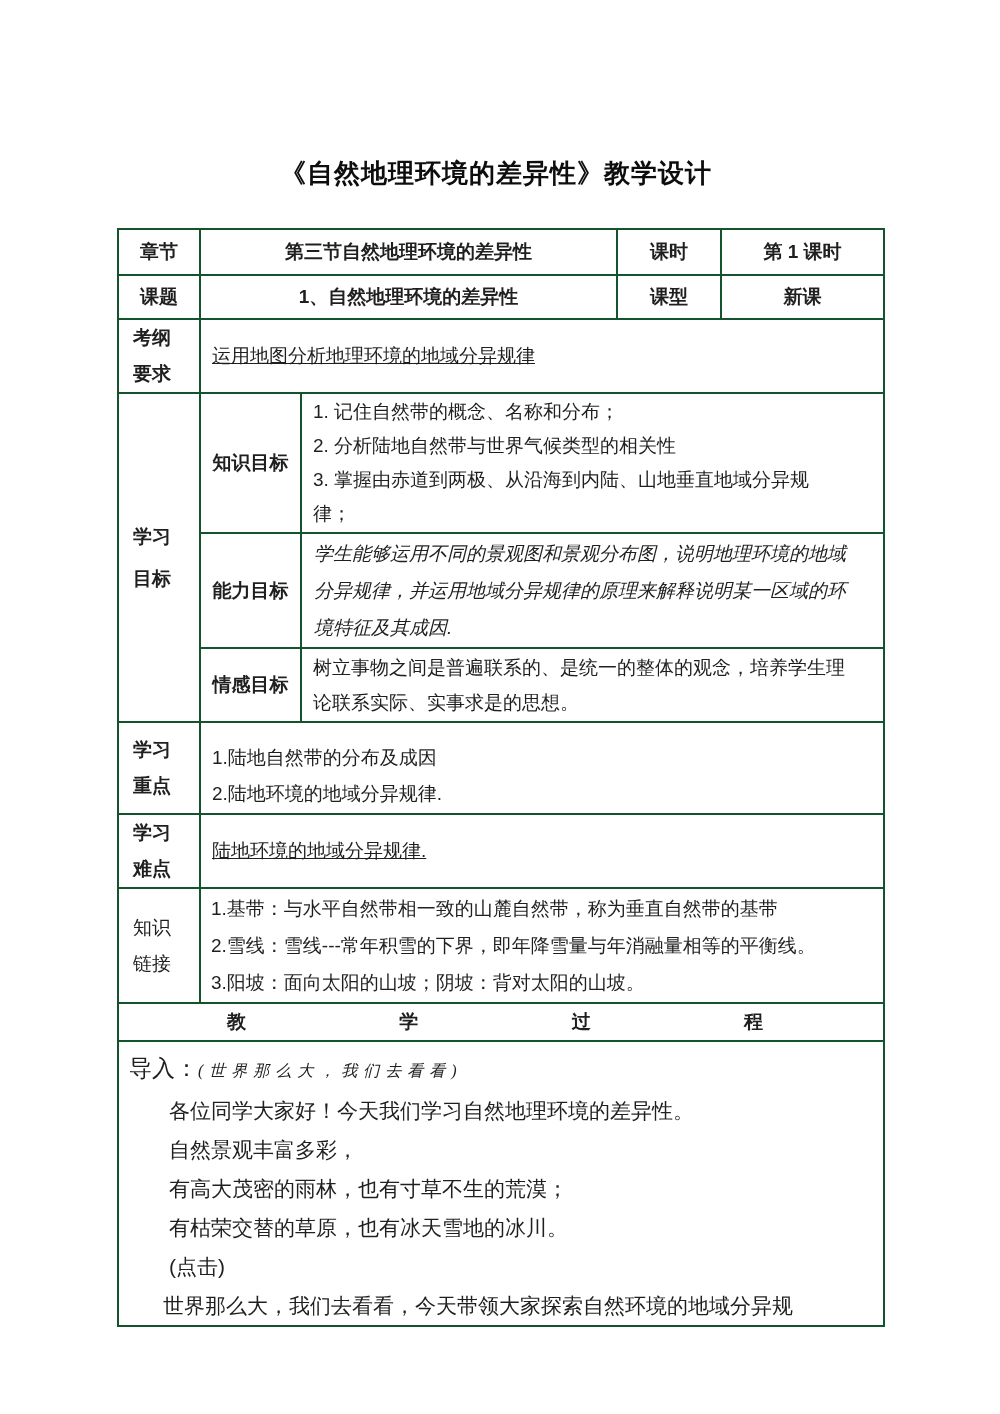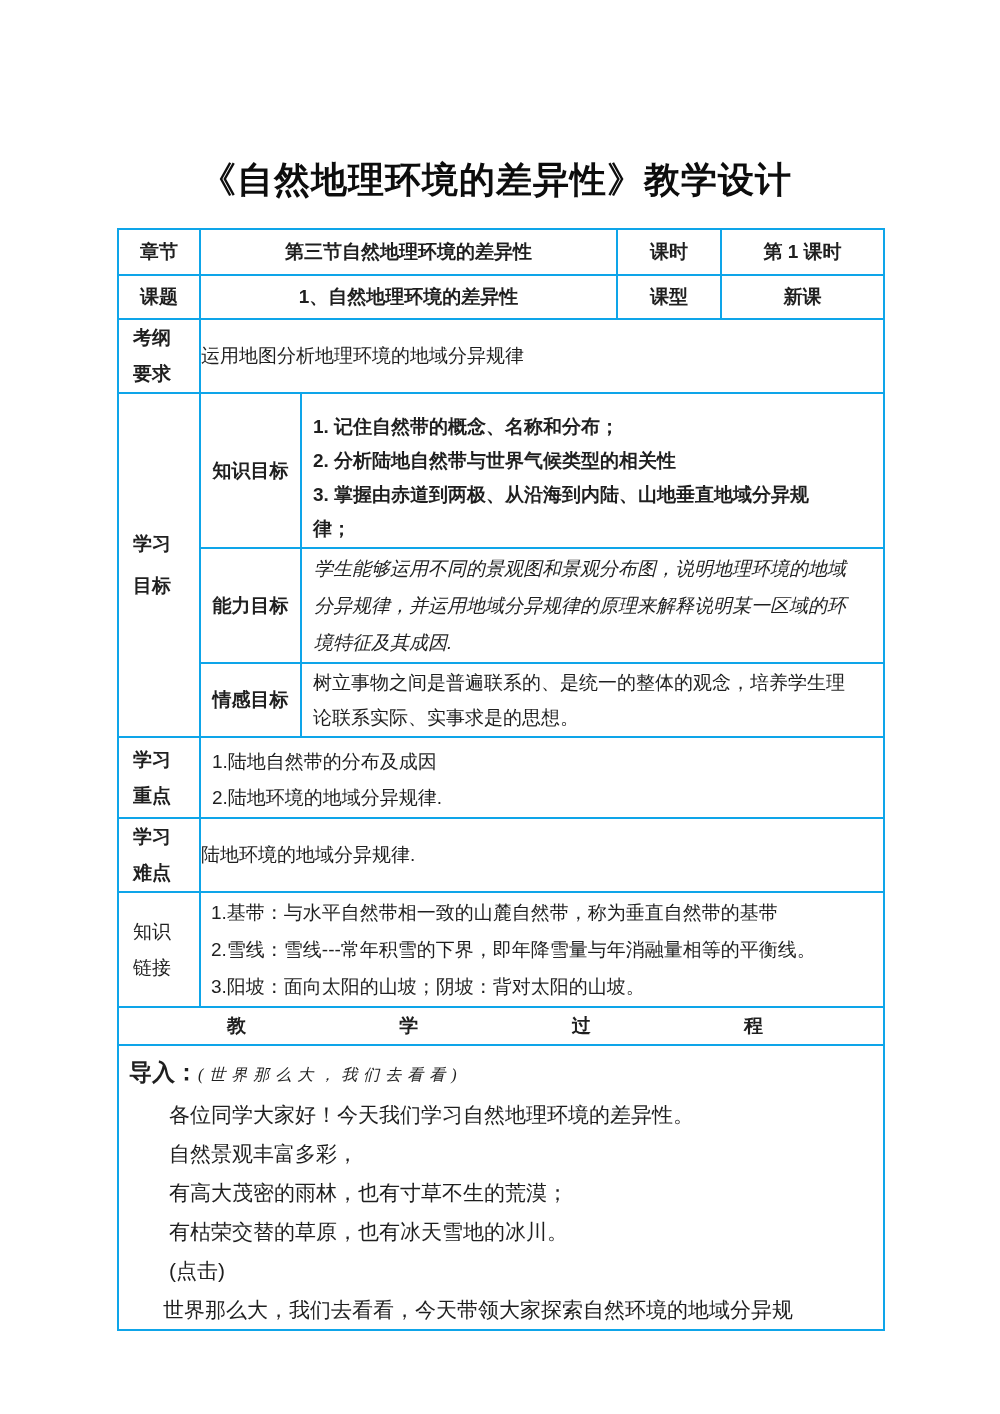--- a/index.html
+++ b/index.html
@@ -3,48 +3,48 @@
 <meta charset="utf-8">
 <style>
   html,body { margin:0; padding:0; background:#ffffff; }
   .page {
     position:relative; width:1000px; height:1414px; background:#ffffff;
     font-family:"Liberation Sans","DejaVu Sans",sans-serif; color:#1c1c1c;
     overflow:hidden;
   }
   .doc-title {
     position:absolute; top:156px; left:0; right:8px;
-    text-align:center; font-size:36px; font-weight:bold; color:#0d0d0d;
+    text-align:center; font-size:26px; font-weight:bold; color:#0d0d0d;
     letter-spacing:1px; margin:0;
   }
   table.doc-table {
     position:absolute; left:117px; top:228px; width:768px;
     border-collapse:collapse; table-layout:fixed;
     font-size:19px; color:#1f1f1f;
   }
-  td { border:2px solid #0ea5e9; padding:0 10px; vertical-align:middle; overflow:hidden;margin-top:32px; }
+  td { border:2px solid #14532d; padding:0 10px; vertical-align:middle; overflow:hidden;margin-top:32px; }
   .c { text-align:center; }
   .b { font-weight:bold; }
   .lbl2 { line-height:36px; font-weight:bold; padding:0 4px; }
   .lbl2.tall { line-height:42px; }
   .lbl2.normal { font-weight:normal; }
-  .content-cell { padding-left:0; }
-  .knowledge-cell { vertical-align:middle; padding:16px 50px 1px 11px;font-weight:bold; }
+  .content-cell { padding-left:11px;text-decoration:underline; }
+  .knowledge-cell { vertical-align:middle; padding:1px 50px 1px 11px; }
   .knowledge-cell .line { line-height:34px; }
   .ability-cell { vertical-align:middle; padding:1px 26px 1px 12px; line-height:37px;font-style:italic; }
   .emotion-cell { vertical-align:middle; padding:1px 26px 1px 11px; line-height:35px;border-radius:20px; }
-  .points-cell { vertical-align:middle; padding:6px 12px 1px 11px; }
+  .points-cell { vertical-align:middle; padding:17px 12px 1px 11px; }
   .points-cell .line { line-height:36px; }
   .links-cell { vertical-align:middle; padding:1px 10px 1px 10px; }
   .links-cell .line { line-height:37px; }
   .process-header-cell { font-weight:bold; padding:0; }
   .process-header { display:flex; justify-content:space-between; padding:0 120px 0 108px; }
   .process-cell { vertical-align:top; padding:6px 10px 0 10px; font-size:21px; }
   .intro-line { line-height:40px; white-space:nowrap; }
-  .intro-label { font-weight:bold; font-size:23px; }
+  .intro-label { font-weight:normal; font-size:23px; }
   .intro-quote {
     font-family:"Liberation Serif","DejaVu Serif",serif;
     font-size:16px; letter-spacing:6px; font-style:italic;
   }
   .para { line-height:39px; padding-left:40px; white-space:nowrap; }
   .para.last { padding-left:34px; }
 </style>
 </head>
 <body>
 

